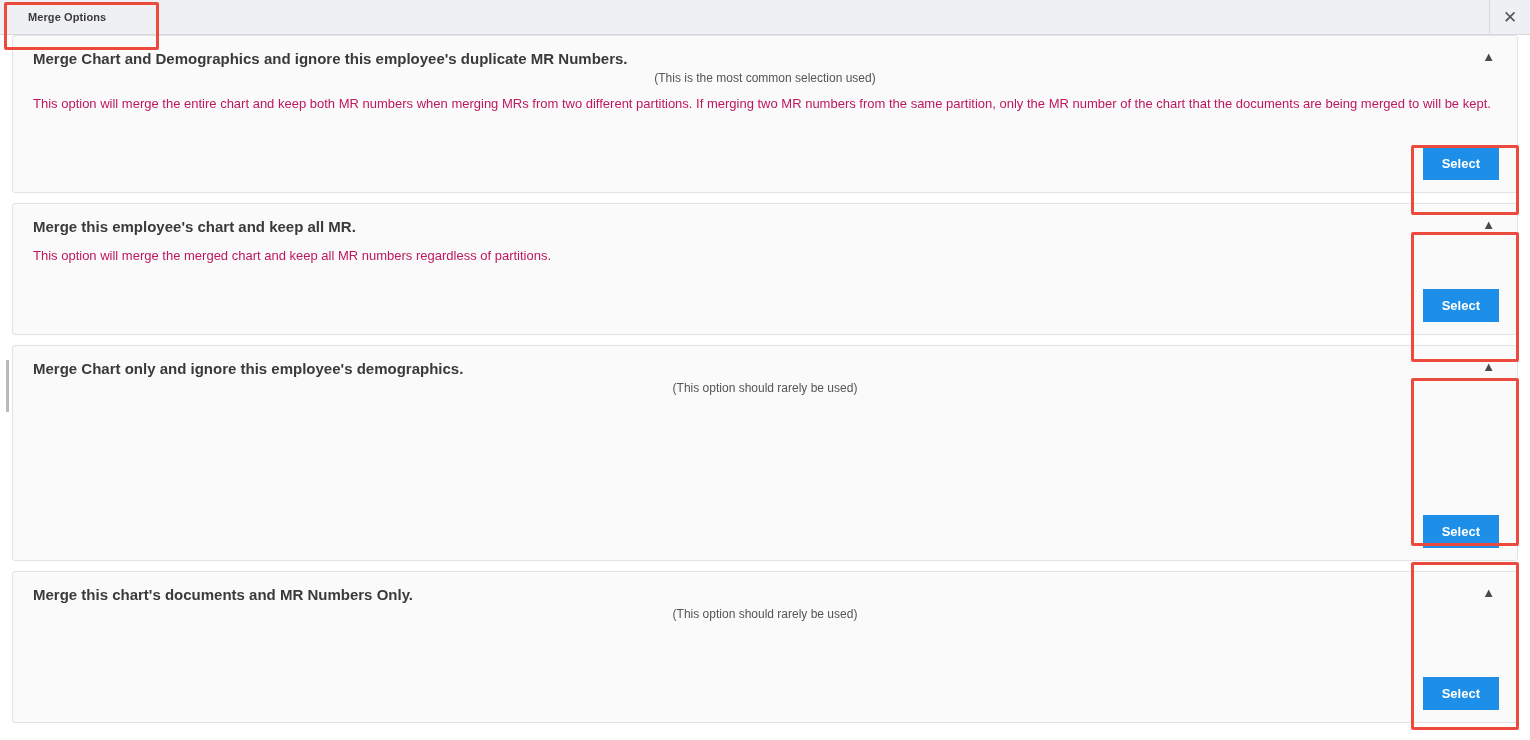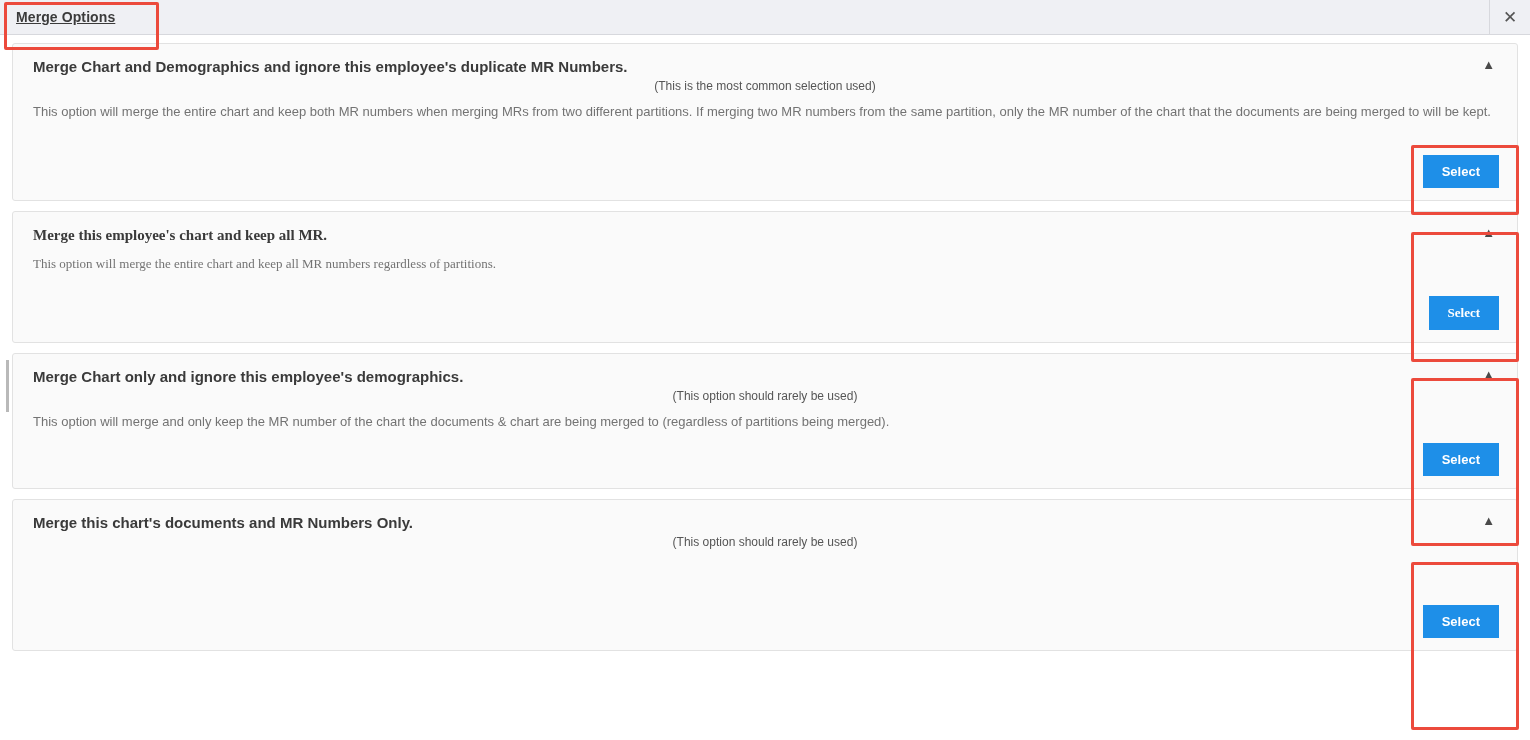--- a/index.html
+++ b/index.html
@@ -31,47 +31,46 @@
   .titlebar {
     position: relative;
     height: 35px;
     background: #eff0f4;
     border-bottom: 1px solid #d7d8dd;
     display: flex;
     align-items: center;
     box-sizing: border-box;
   }
   .titlebar-title {
-    padding-left: 16px;
-    font-size: 14px;
+    padding-left: 28px;
+    font-size: 11px;
     font-weight: bold;
     color: #3b3b3b;
     letter-spacing: 0.1px;
-    text-decoration: underline;
   }
   .close-btn {
     position: absolute;
     right: 0;
     top: 0;
     width: 41px;
     height: 34px;
     border-left: 1px solid #d7d8dd;
     background: #eff0f4;
     display: flex;
     align-items: center;
     justify-content: center;
     font-size: 17px;
     color: #555;
     cursor: pointer;
     box-sizing: border-box;
   }
 
   
   .body {
-    padding: 8px 12px 0 12px;
+    padding: 0 12px 0 12px;
     box-sizing: border-box;
   }
 
   .option {
     position: relative;
     background: #fafafa;
     border: 1px solid #e2e2e2;
     border-radius: 3px;
     box-sizing: border-box;
     margin-bottom: 10px;
@@ -86,21 +85,21 @@
     line-height: 1.25;
   }
   .opt-sub {
     font-size: 12px;
     color: #555;
     margin: 0 0 10px 0;
     text-align: center;
   }
   .opt-desc {
     font-size: 13px;
-    color: #737373;
+    color: #be185d;
     margin: 10px 0 0 0;
     line-height: 1.35;
   }
 
   .collapse-arrow {
     position: absolute;
     right: 22px;
     top: 14px;
     font-size: 13px;
     color: #4a4a4a;
@@ -120,22 +119,22 @@
     color: #ffffff;
     font-size: 13px;
     font-weight: bold;
     text-align: center;
     cursor: pointer;
     box-sizing: border-box;
   }
 
   
   .opt-1 { height: 158px; }
-  .opt-2 { height: 132px; font-family: Liberation Serif, serif; }
-  .opt-3 { height: 136px; }
+  .opt-2 { height: 132px; }
+  .opt-3 { height: 216px; }
   .opt-4 { height: 152px; }
 
   
   .annot {
     position: absolute;
     border: 3px solid #ec4a3c;
     box-sizing: border-box;
     pointer-events: none;
     border-radius: 2px;
   }
@@ -180,29 +179,28 @@
       <div class="opt-title">Merge Chart and Demographics and ignore this employee's duplicate MR Numbers.</div>
       <div class="opt-sub">(This is the most common selection used)</div>
       <div class="opt-desc">This option will merge the entire chart and keep both MR numbers when merging MRs from two different partitions. If merging two MR numbers from the same partition, only the MR number of the chart that the documents are being merged to will be kept.</div>
       <div class="collapse-arrow">▲</div>
       <div class="select-btn">Select</div>
     </div>
 
     <div class="option opt-2">
       <div class="opt-title">Merge this employee's chart and keep all MR.</div>
 
-      <div class="opt-desc">This option will merge the entire chart and keep all MR numbers regardless of partitions.</div>
+      <div class="opt-desc">This option will merge the merged chart and keep all MR numbers regardless of partitions.</div>
       <div class="collapse-arrow">▲</div>
       <div class="select-btn">Select</div>
     </div>
 
     <div class="option opt-3">
       <div class="opt-title">Merge Chart only and ignore this employee's demographics.</div>
       <div class="opt-sub">(This option should rarely be used)</div>
-      <div class="opt-desc">This option will merge and only keep the MR number of the chart the documents &amp; chart are being merged to (regardless of partitions being merged).</div>
       <div class="collapse-arrow">▲</div>
       <div class="select-btn">Select</div>
     </div>
 
     <div class="option opt-4">
       <div class="opt-title">Merge this chart's documents and MR Numbers Only.</div>
       <div class="opt-sub">(This option should rarely be used)</div>
       <div class="collapse-arrow">▲</div>
       <div class="select-btn">Select</div>
     </div>

